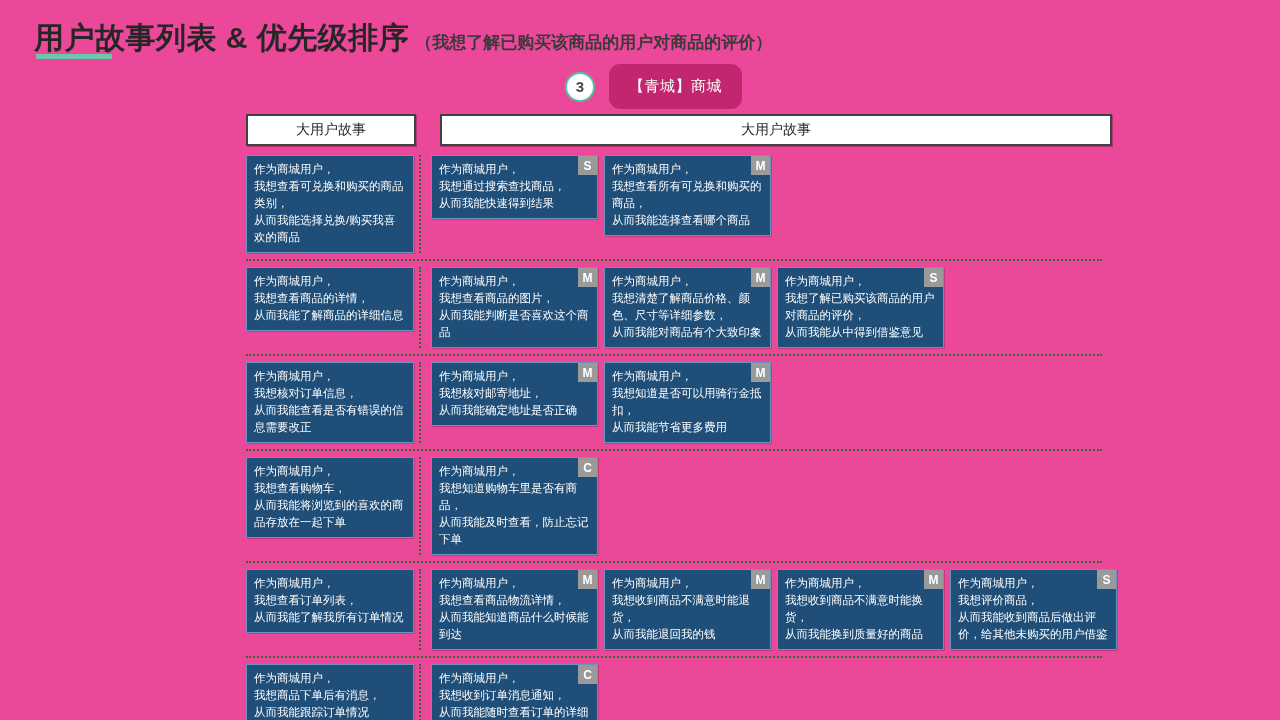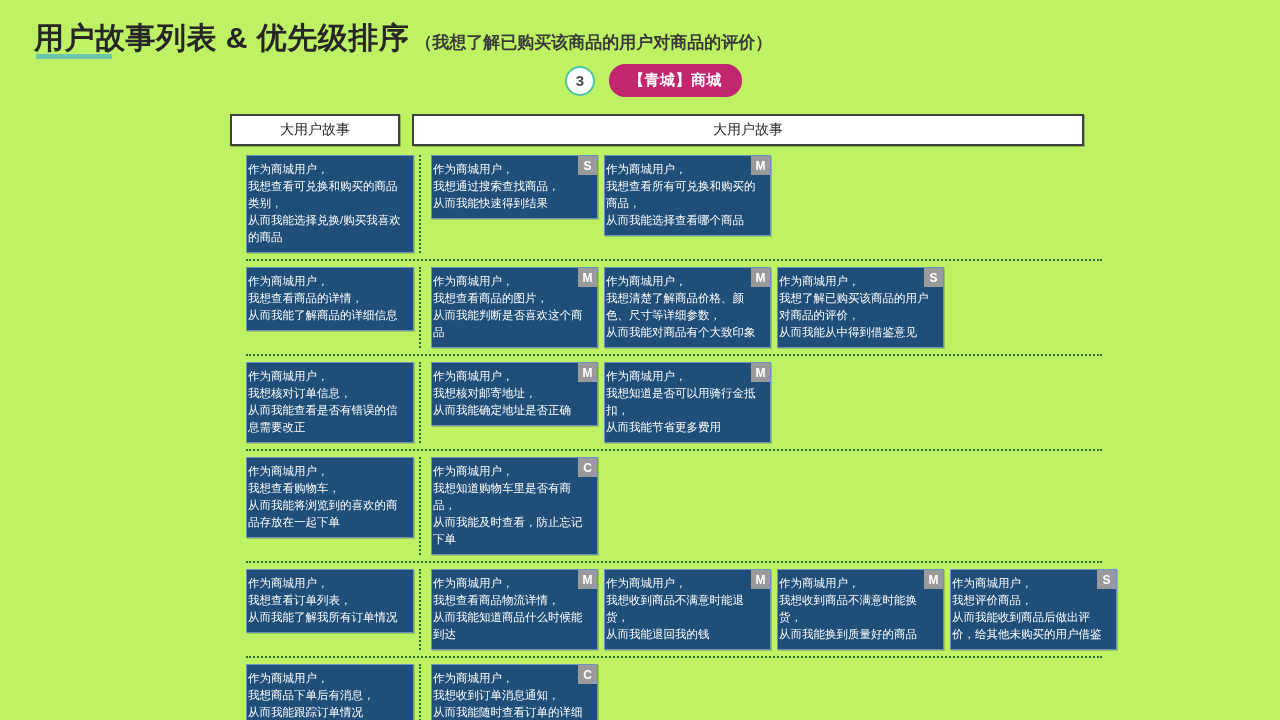--- a/index.html
+++ b/index.html
@@ -9,21 +9,21 @@
     height: 720px;
     background: #ffffff;
     font-family: "Liberation Sans", "DejaVu Sans", sans-serif;
     overflow: hidden;
   }
 
   .page {
     position: relative;
     width: 1280px;
     height: 720px;
-    background: #bef264;
+    background: #ec4899;
   }
 
   
   .title-block {
     position: absolute;
     left: 34px;
     top: 18px;
     display: flex;
     align-items: baseline;
   }
@@ -70,34 +70,34 @@
     font-weight: bold;
     display: flex;
     align-items: center;
     justify-content: center;
     background: #ffffff;
   }
   .section-pill {
     background: #c2266e;
     color: #ffffff;
     font-size: 15px;
-    font-weight: bold;
-    padding: 7px 20px;
-    border-radius: 16px;
+    font-weight: normal;
+    padding: 13px 20px;
+    border-radius: 11px;
     white-space: nowrap;
     letter-spacing: 0.5px;
   }
 
   
   .headers {
     position: absolute;
-    left: 230px;
+    left: 246px;
     top: 114px;
     display: flex;
-    gap: 12px;
+    gap: 24px;
     text-align: center;
   }
   .hdr {
     border: 2px solid #404040;
     background: #ffffff;
     height: 32px;
     display: flex;
     align-items: center;
     justify-content: center;
     font-size: 14px;
@@ -143,21 +143,21 @@
   }
 
   
   .card {
     position: relative;
     background: #1f4e79;
     border: 1px solid #6a93bd;
     color: #ffffff;
     font-size: 11.5px;
     line-height: 17px;
-    padding: 5px 7px 6px 1px;
+    padding: 5px 7px 6px 7px;
     white-space: pre-line;
     box-shadow: 1px 1px 0 rgba(0,0,0,0.18);
   }
   .card.big { width: 168px; }
   .card.small { width: 167px; }
 
   .badge {
     position: absolute;
     top: 0;
     right: 0;

